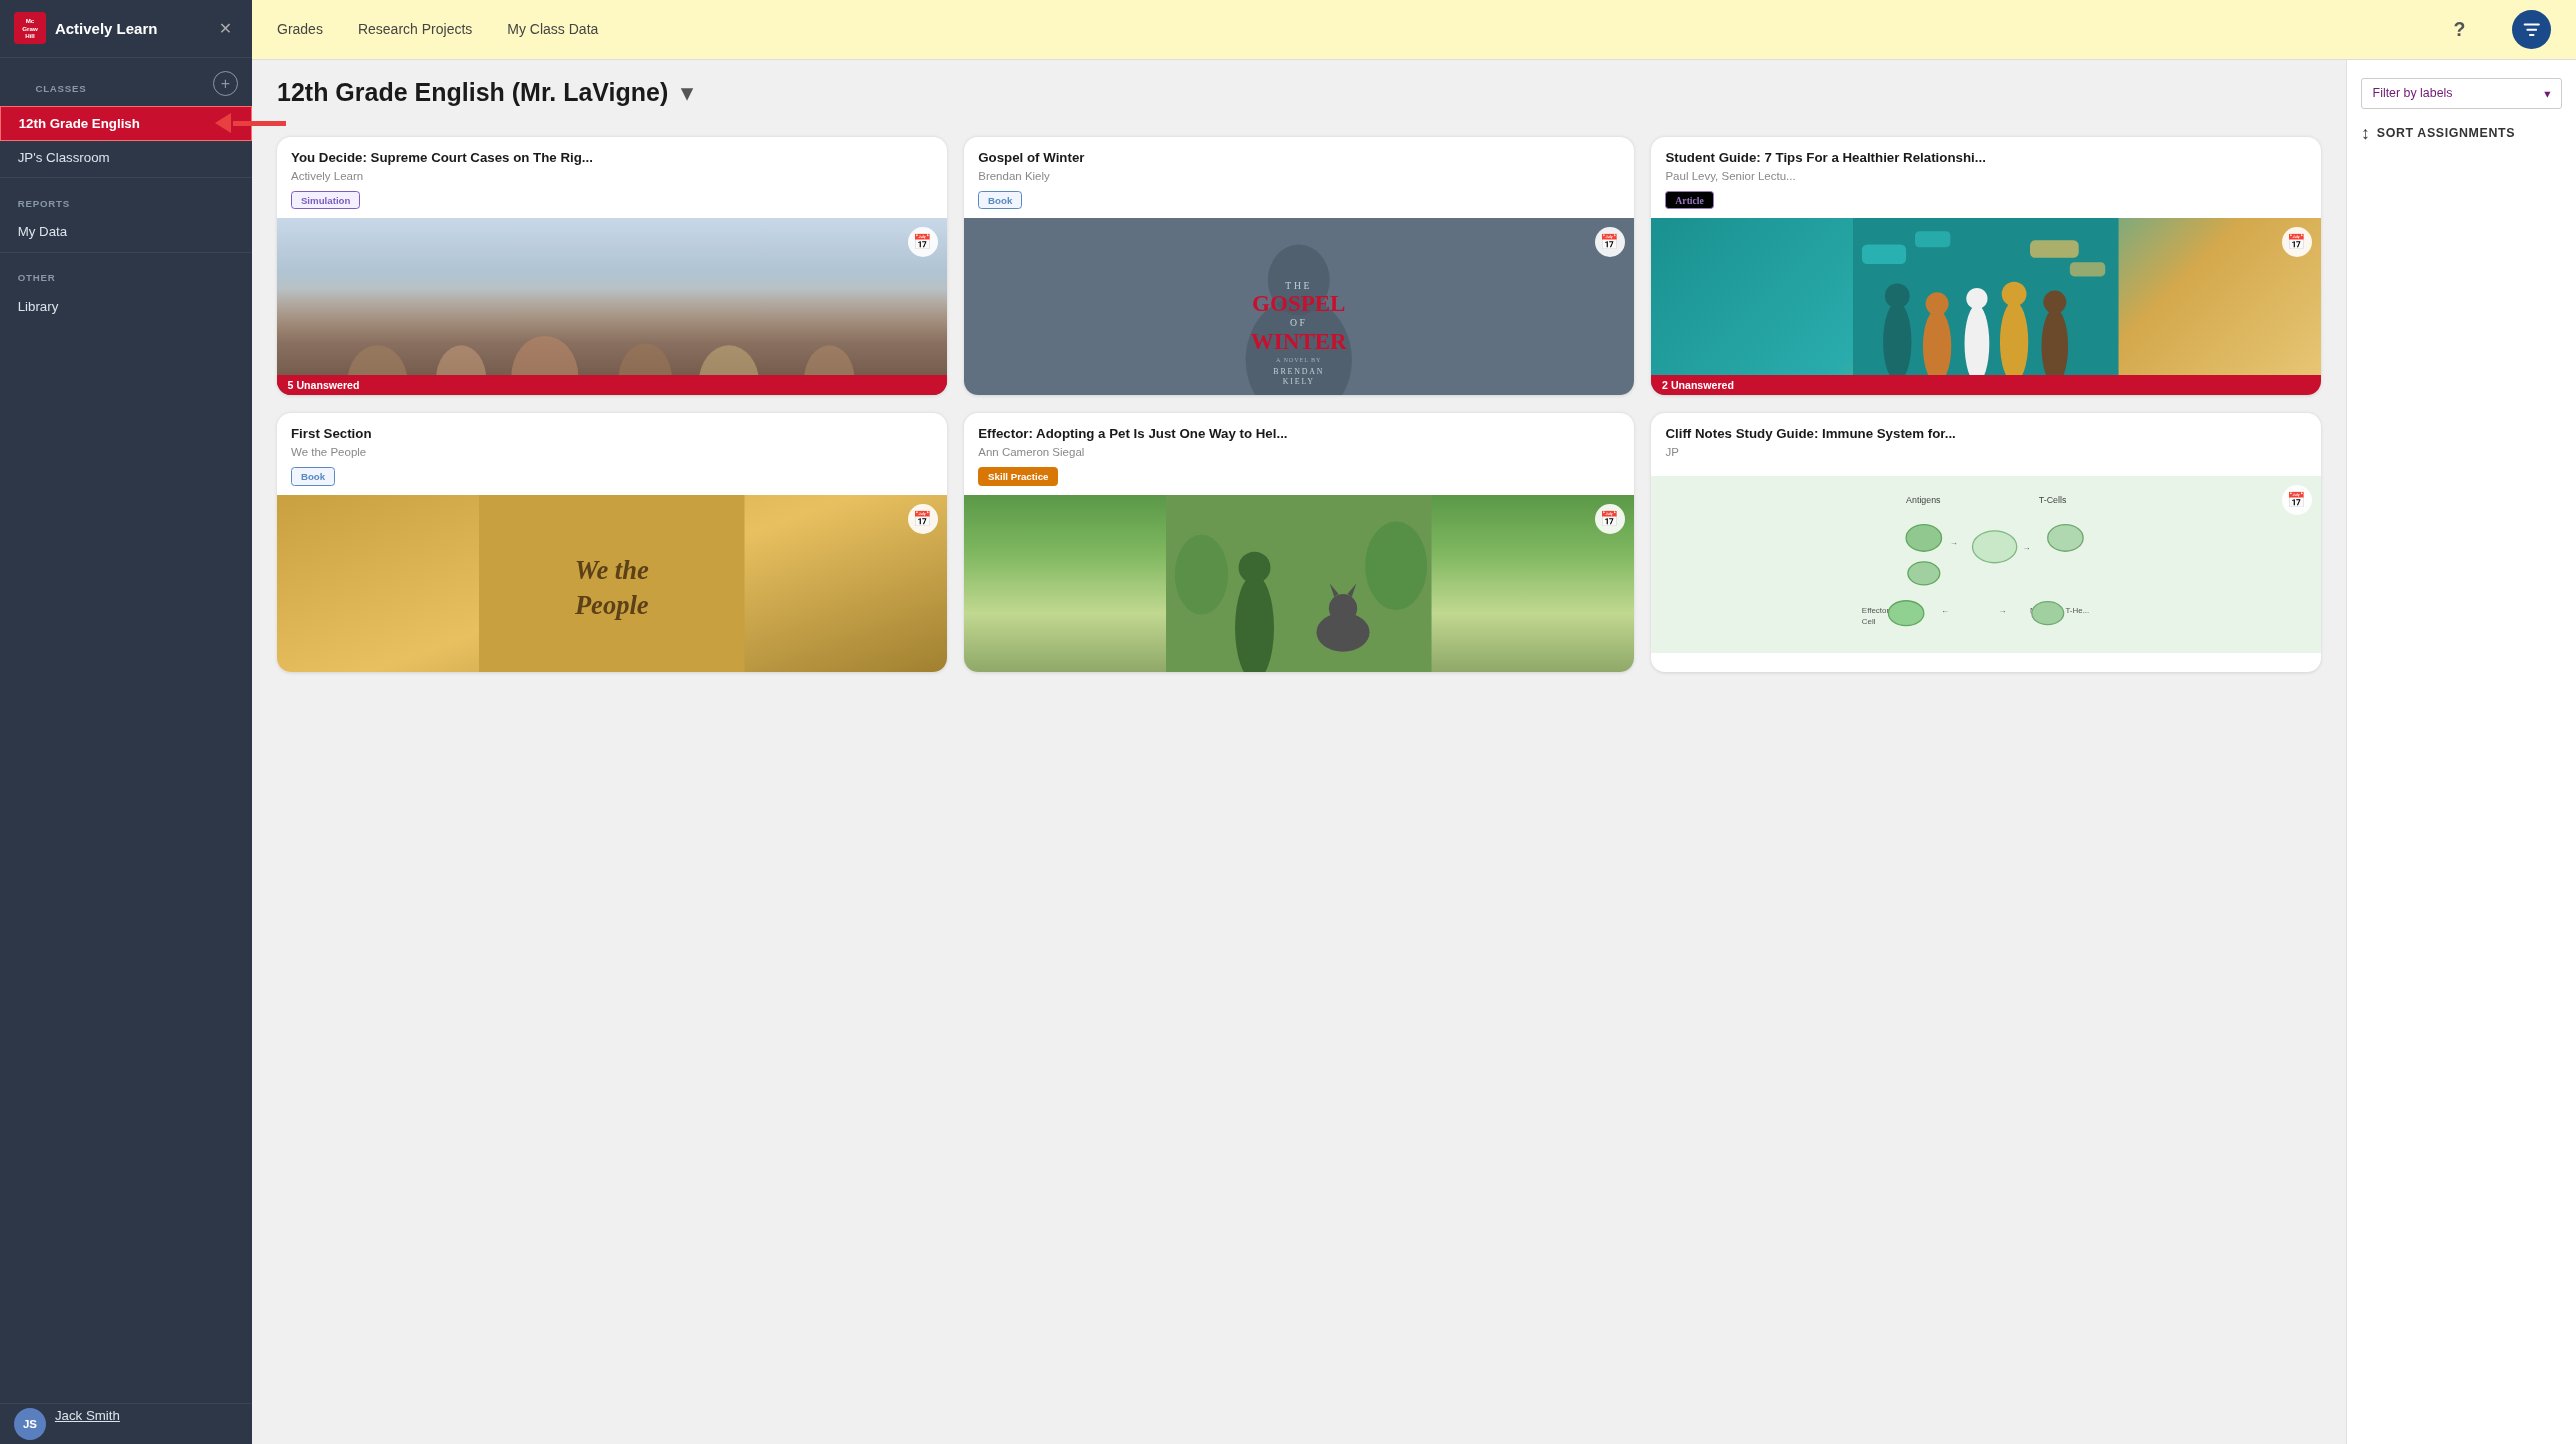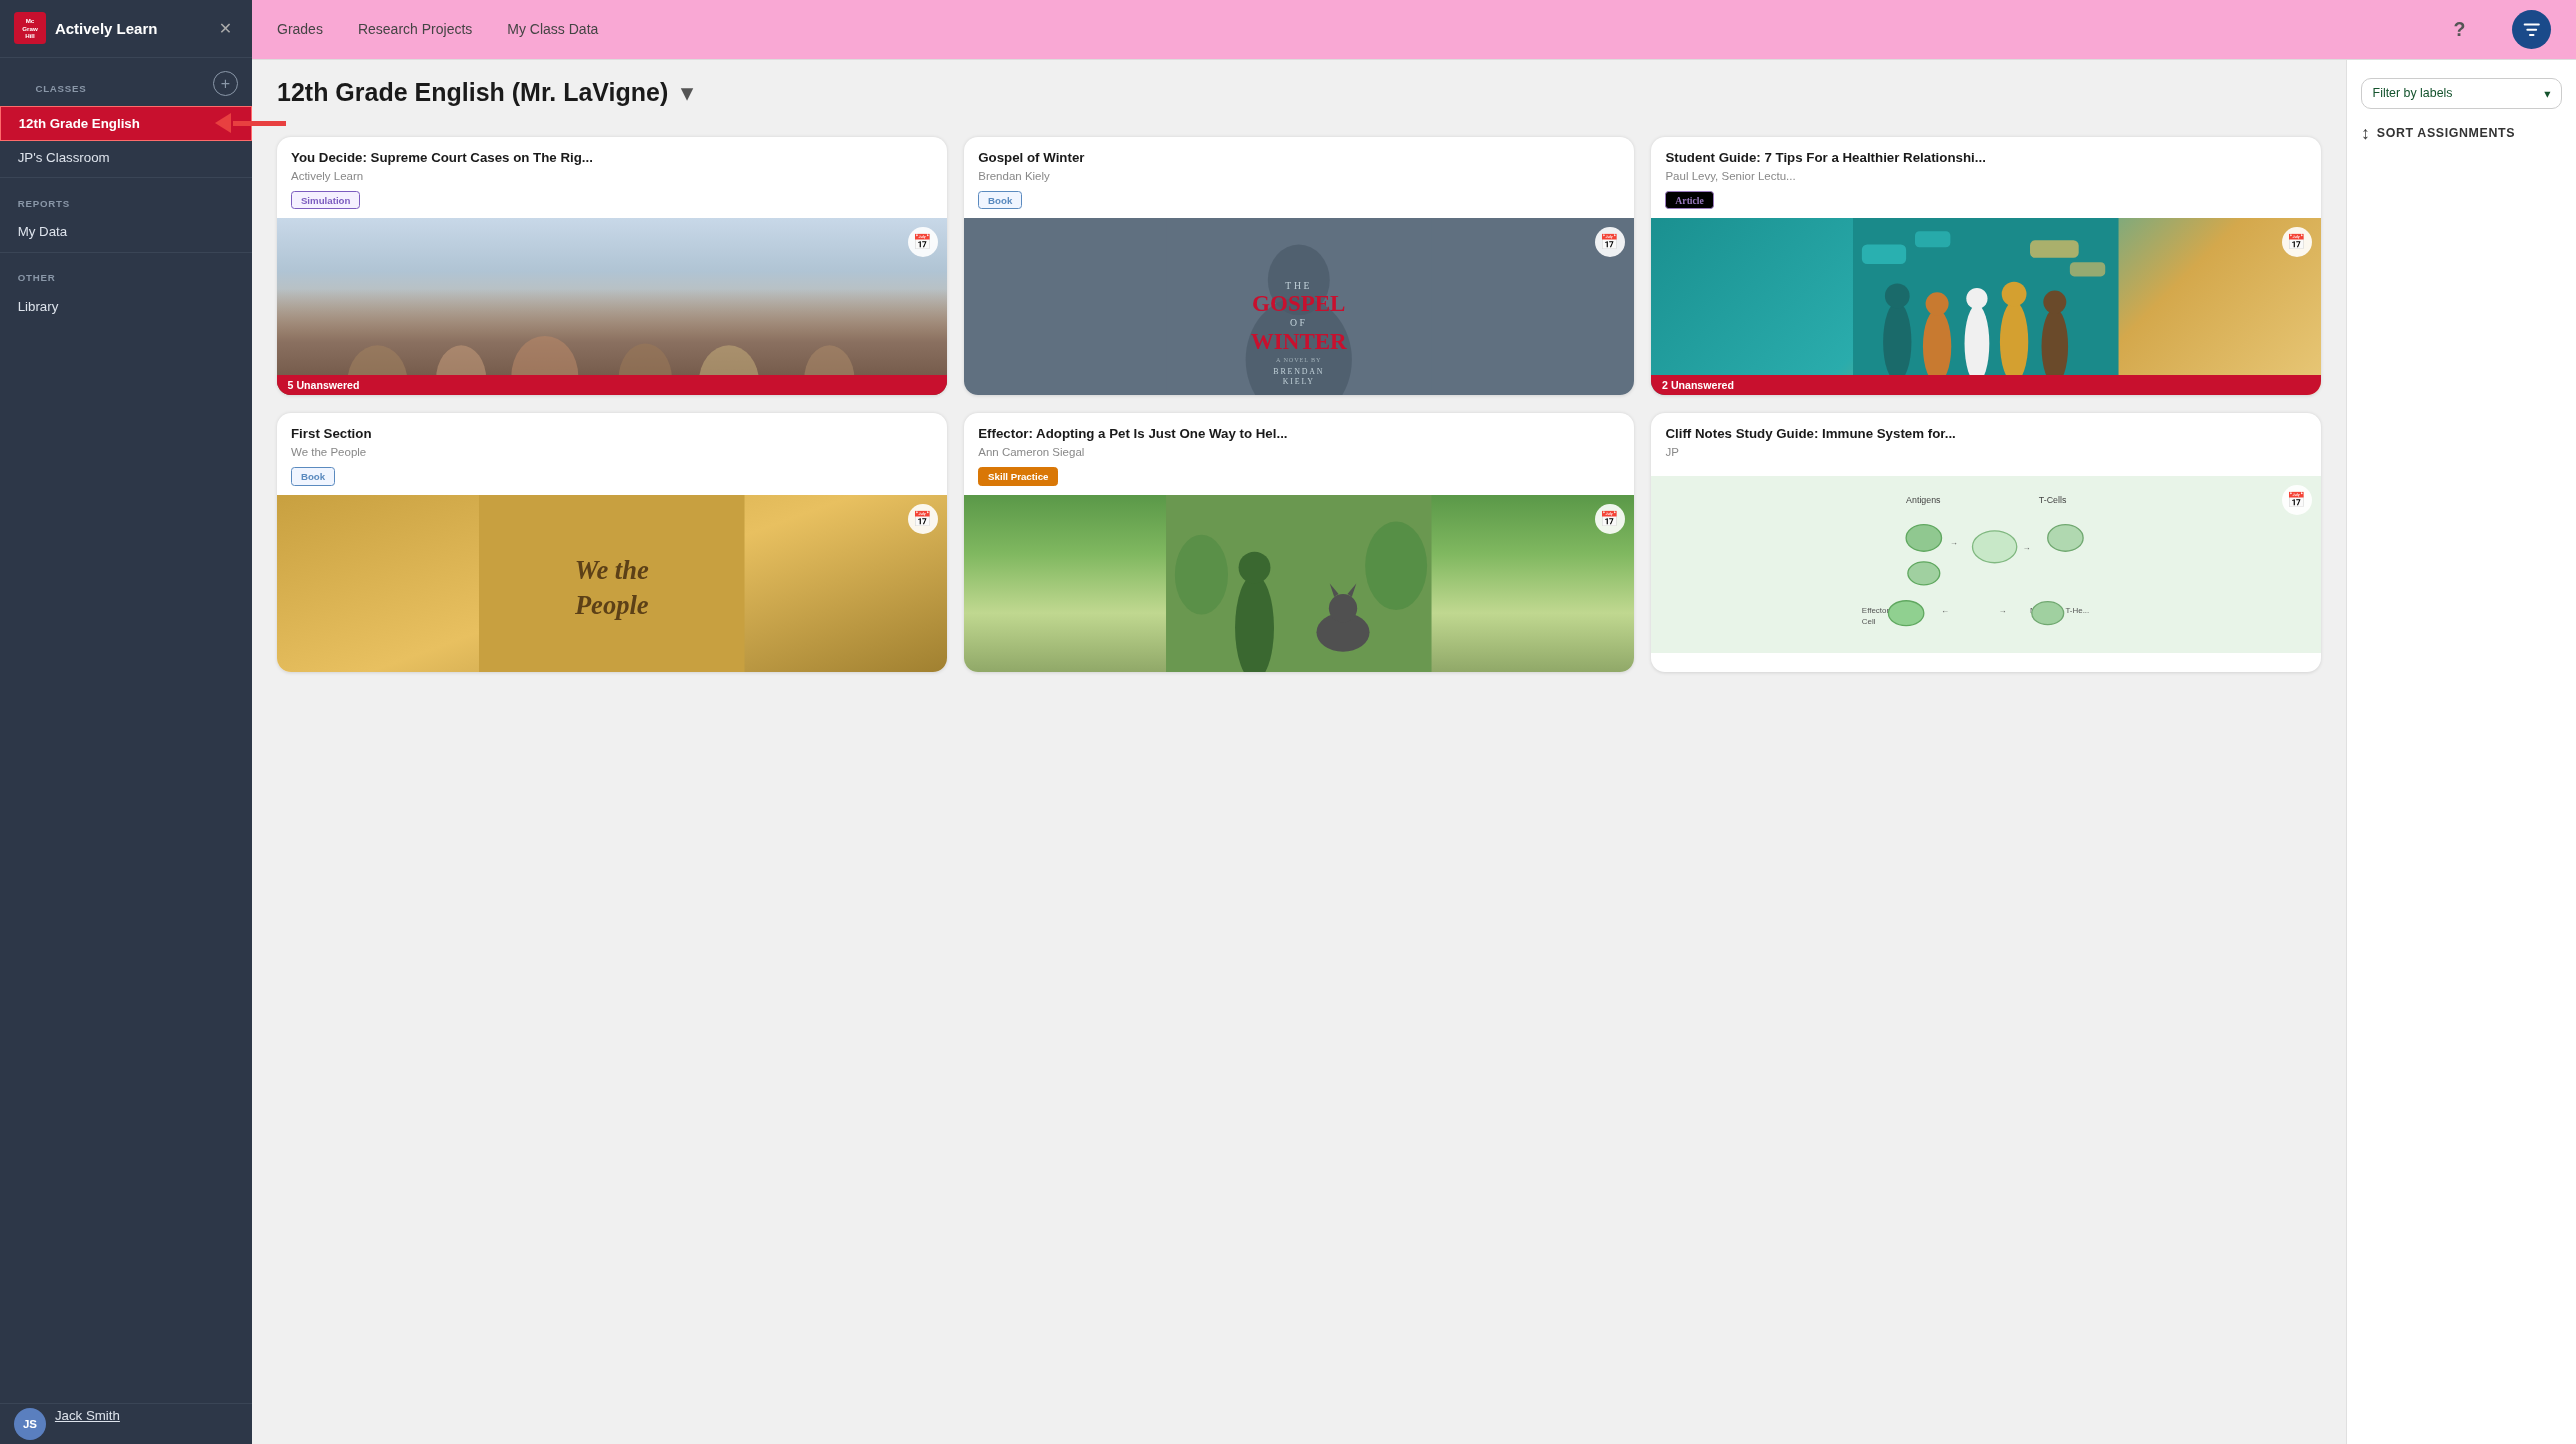--- a/index.html
+++ b/index.html
@@ -156,21 +156,21 @@
     
     .main {
       flex: 1;
       display: flex;
       flex-direction: column;
       overflow: hidden;
     }
 
     
     .topnav {
-      background: #f9a8d4;
+      background: #fef9c3;
       display: flex;
       align-items: center;
       padding: 0 25px;
       height: 60px;
       border-bottom: 0.9px solid #ddd;
       gap: 35px;
     }
     .nav-item {
       font-size: 14px;
       color: #444;
@@ -315,25 +315,25 @@
       border-left: 0.9px solid #e0e0e0;
       padding: 17.7px 14px;
       display: flex;
       flex-direction: column;
       gap: 14px;
     }
     .filter-dropdown {
       display: flex;
       align-items: center;
       border: 0.9px solid #ccc;
-      border-radius: 10px;
+      border-radius: 3px;
       padding: 7px 10.6px;
       cursor: pointer;
       font-size: 12.4px;
-      color: #14532d;
+      color: #701a75;
       justify-content: space-between;
     }
     .sort-row {
       display: flex;
       align-items: center;
       gap: 7px;
       cursor: pointer;
     }
     .sort-icon {
       font-size: 17.7px;

